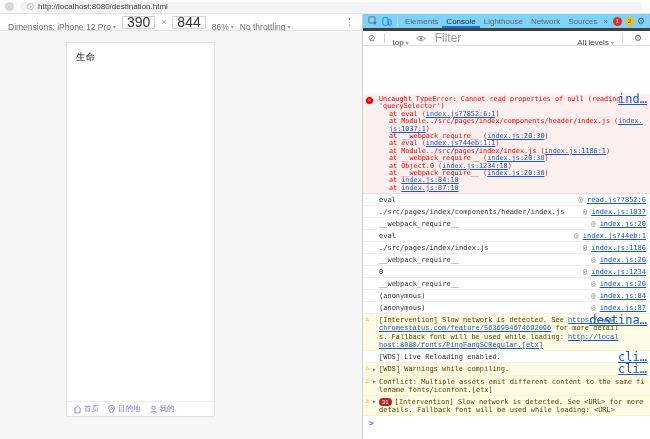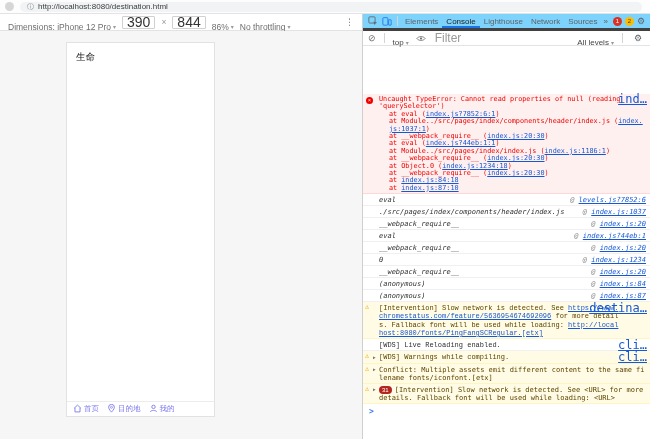--- a/index.html
+++ b/index.html
@@ -23,21 +23,21 @@
            padding:0 4px;font-size:14px;border-radius:1px;}
   .times{color:#9a9a9a;}
   .spacer{flex:1;}
   .kebab{color:#5f6368;font-size:9px;}
   .viewport{position:absolute;top:17px;left:0;right:0;bottom:0;background:#f6f6f6;}
   .phone{position:absolute;left:66px;top:11px;width:149px;height:375px;background:#fff;
          border:1px solid #e2e2e2;box-sizing:border-box;}
   .phone-heading{position:absolute;top:8px;left:9px;font-size:9.5px;color:#1a1a1a;}
   .tabbar{position:absolute;left:0;right:0;bottom:0;height:14px;border-top:1px solid #ececec;
           display:flex;align-items:center;padding-left:6px;gap:8px;}
-  .tab-item{display:flex;align-items:flex-start;gap:2px;font-size:7.5px;color:var(--phone-accent,#7b78f0);}
+  .tab-item{display:flex;align-items:flex-end;gap:2px;font-size:7.5px;color:var(--phone-accent,#7b78f0);}
   .titem-icon{display:flex;align-items:center;}
 
   
   .devtools{position:absolute;top:14px;left:362px;width:288px;height:425px;background:#fff;
             border-left:1px solid #cfcfcf;box-sizing:border-box;display:flex;flex-direction:column;}
   .dt-tabbar{height:17px;flex:none;background:#7dd3fc;border-bottom:3px solid #404040;display:flex;
              align-items:center;font-size:8px;color:#5f6368;padding:0 3px;box-sizing:border-box;white-space:nowrap;}
   .ticon{display:flex;align-items:center;padding:0 2px;}
   .vsep{width:1px;height:10px;background:#d4d4d4;margin:0 3px;flex:none;}
   .tabs{display:flex;align-self:stretch;align-items:center;}
@@ -67,21 +67,21 @@
   .crow.warn{background:var(--warning-bg,#fffbe5);border-color:#fff5c2;color:#5c4500;}
   .lnk{color:var(--link-blue,#1558d6);text-decoration:underline;cursor:pointer;}
   .source-link{position:absolute;right:3px;top:2px;font-size:12px;}
   .msgline{padding-right:24px;}
   .stack-line{padding-left:10px;padding-right:2px;}
   .err-icon{position:absolute;left:3px;top:2.5px;width:7px;height:7px;border-radius:50%;
             background:var(--error-text,#ef0000);color:#fff;font-size:5px;line-height:7px;text-align:center;
             font-family:"Liberation Sans",sans-serif;}
   .warn-icon{position:absolute;left:2px;top:1px;font-size:7px;color:#e8a000;}
   .expand{position:absolute;left:10px;top:2.5px;font-size:4.5px;color:#777;}
-  .frame{display:flex;gap:4px;padding:2px 4px 1px 16px;border-bottom:1px solid #f0f0f0;align-items:baseline;font-style:italic;}
+  .frame{display:flex;gap:4px;padding:2px 4px 1px 16px;border-bottom:1px solid #f0f0f0;align-items:baseline;}
   .fn{flex:1;overflow:hidden;white-space:nowrap;}
   .loc{margin-left:auto;white-space:nowrap;flex:none;}
   .at{color:#888;}
   .entry-body{display:block;}
   .has-src .entry-body{padding-right:26px;font-family:Liberation Mono, monospace;}
   .count-badge{display:inline-block;background:#b3261e;color:#fff;border-radius:5px;font-size:6px;
                line-height:8px;padding:0 3px;margin-right:3px;font-family:"Liberation Sans",sans-serif;}
   .prompt-row{padding:3px 4px 2px 6px;}
   .chev{color:#3678f0;font-weight:bold;font-size:8px;}
 </style>
@@ -213,33 +213,37 @@
         <div class="stack-line">at eval (<span class="lnk">index.js?44eb:1:1</span>)</div>
         <div class="stack-line">at Module../src/pages/index/index.js (<span class="lnk">index.js:1186:1</span>)</div>
         <div class="stack-line">at __webpack_require__ (<span class="lnk">index.js:20:30</span>)</div>
         <div class="stack-line">at Object.0 (<span class="lnk">index.js:1234:18</span>)</div>
         <div class="stack-line">at __webpack_require__ (<span class="lnk">index.js:20:30</span>)</div>
         <div class="stack-line">at <span class="lnk">index.js:84:18</span></div>
         <div class="stack-line">at <span class="lnk">index.js:87:10</span></div>
       </div>
       <div class="frame">
         <span class="fn">eval</span>
-        <span class="loc"><span class="at">@ </span><span class="lnk">levels.js?7852:6</span></span>
+        <span class="loc"><span class="at">@ </span><span class="lnk">read.js?7852:6</span></span>
       </div>
       <div class="frame">
         <span class="fn">./src/pages/index/components/header/index.js</span>
         <span class="loc"><span class="at">@ </span><span class="lnk">index.js:1037</span></span>
       </div>
       <div class="frame">
         <span class="fn">__webpack_require__</span>
         <span class="loc"><span class="at">@ </span><span class="lnk">index.js:20</span></span>
       </div>
       <div class="frame">
         <span class="fn">eval</span>
         <span class="loc"><span class="at">@ </span><span class="lnk">index.js?44eb:1</span></span>
+      </div>
+      <div class="frame">
+        <span class="fn">./src/pages/index/index.js</span>
+        <span class="loc"><span class="at">@ </span><span class="lnk">index.js:1186</span></span>
       </div>
       <div class="frame">
         <span class="fn">__webpack_require__</span>
         <span class="loc"><span class="at">@ </span><span class="lnk">index.js:20</span></span>
       </div>
       <div class="frame">
         <span class="fn">0</span>
         <span class="loc"><span class="at">@ </span><span class="lnk">index.js:1234</span></span>
       </div>
       <div class="frame">

